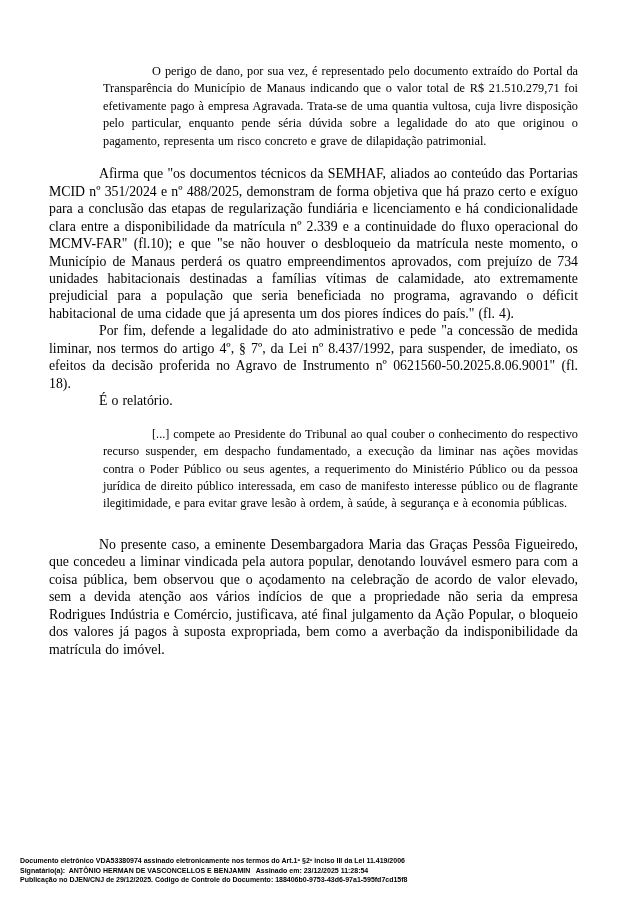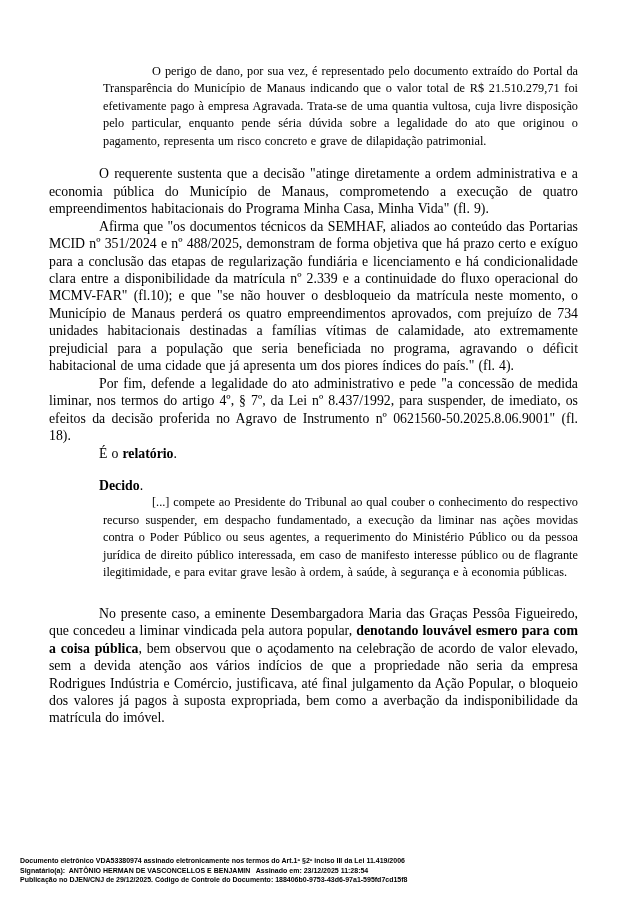--- a/index.html
+++ b/index.html
@@ -36,23 +36,23 @@
   }
 
   p.quote {
     font-size: 12.3px;
     margin-left: 54px;
     text-indent: 49px;
   }
 
   p.quote.after-gap      { margin-bottom: 15px; }
   p.gap-top              { margin-top: 15px; }
-  p.quote.quote2-spacing { margin-top: 0; margin-bottom: 23px; }
+  p.quote.quote2-spacing { margin-top: 16px; margin-bottom: 23px; }
 
-  .bold-run { font-weight: bold; }
+  .bold-run { font-weight: normal; }
 
   .footer {
     position: absolute;
     left: 20px;
     top: 856px;
     width: 600px;
     font-family: "Liberation Sans", sans-serif;
     font-size: 7px;
     font-weight: 700;
     line-height: 9.6px;
@@ -62,29 +62,27 @@
 </style>
 </head>
 <body>
 
 <div class="page">
 
   <div class="content">
 
     <p class="quote after-gap">O perigo de dano, por sua vez, é representado pelo documento extraído do Portal da Transparência do Município de Manaus indicando que o valor total de R$ 21.510.279,71 foi efetivamente pago à empresa Agravada. Trata-se de uma quantia vultosa, cuja livre disposição pelo particular, enquanto pende séria dúvida sobre a legalidade do ato que originou o pagamento, representa um risco concreto e grave de dilapidação patrimonial.</p>
 
-    <p class="body">O requerente sustenta que a decisão "atinge diretamente a ordem administrativa e a economia pública do Município de Manaus, comprometendo a execução de quatro empreendimentos habitacionais do Programa Minha Casa, Minha Vida" (fl. 9).</p>
 
     <p class="body">Afirma que "os documentos técnicos da SEMHAF, aliados ao conteúdo das Portarias MCID nº 351/2024 e nº 488/2025, demonstram de forma objetiva que há prazo certo e exíguo para a conclusão das etapas de regularização fundiária e licenciamento e há condicionalidade clara entre a disponibilidade da matrícula nº 2.339 e a continuidade do fluxo operacional do MCMV-FAR" (fl.10); e que "se não houver o desbloqueio da matrícula neste momento, o Município de Manaus perderá os quatro empreendimentos aprovados, com prejuízo de 734 unidades habitacionais destinadas a famílias vítimas de calamidade, ato extremamente prejudicial para a população que seria beneficiada no programa, agravando o déficit habitacional de uma cidade que já apresenta um dos piores índices do país." (fl. 4).</p>
 
     <p class="body">Por fim, defende a legalidade do ato administrativo e pede "a concessão de medida liminar, nos termos do artigo 4º, § 7º, da Lei nº 8.437/1992, para suspender, de imediato, os efeitos da decisão proferida no Agravo de Instrumento nº 0621560-50.2025.8.06.9001" (fl. 18).</p>
 
     <p class="body"><span>É o </span><span class="bold-run">relatório</span><span>.</span></p>
 
-    <p class="body gap-top"><span class="bold-run">Decido</span><span>.</span></p>
 
 
     <p class="quote quote2-spacing">[...] compete ao Presidente do Tribunal ao qual couber o conhecimento do respectivo recurso suspender, em despacho fundamentado, a execução da liminar nas ações movidas contra o Poder Público ou seus agentes, a requerimento do Ministério Público ou da pessoa jurídica de direito público interessada, em caso de manifesto interesse público ou de flagrante ilegitimidade, e para evitar grave lesão à ordem, à saúde, à segurança e à economia públicas.</p>
 
     <p class="body"><span>No presente caso, a eminente Desembargadora Maria das Graças Pessôa Figueiredo, que concedeu a liminar vindicada pela autora popular, </span><span class="bold-run">denotando louvável esmero para com a coisa pública</span><span>, bem observou que o açodamento na celebração de acordo de valor elevado, sem a devida atenção aos vários indícios de que a propriedade não seria da empresa Rodrigues Indústria e Comércio, justificava, até final julgamento da Ação Popular, o bloqueio dos valores já pagos à suposta expropriada, bem como a averbação da indisponibilidade da matrícula do imóvel.</span></p>
 
 
   </div>
 
   <div class="footer">

